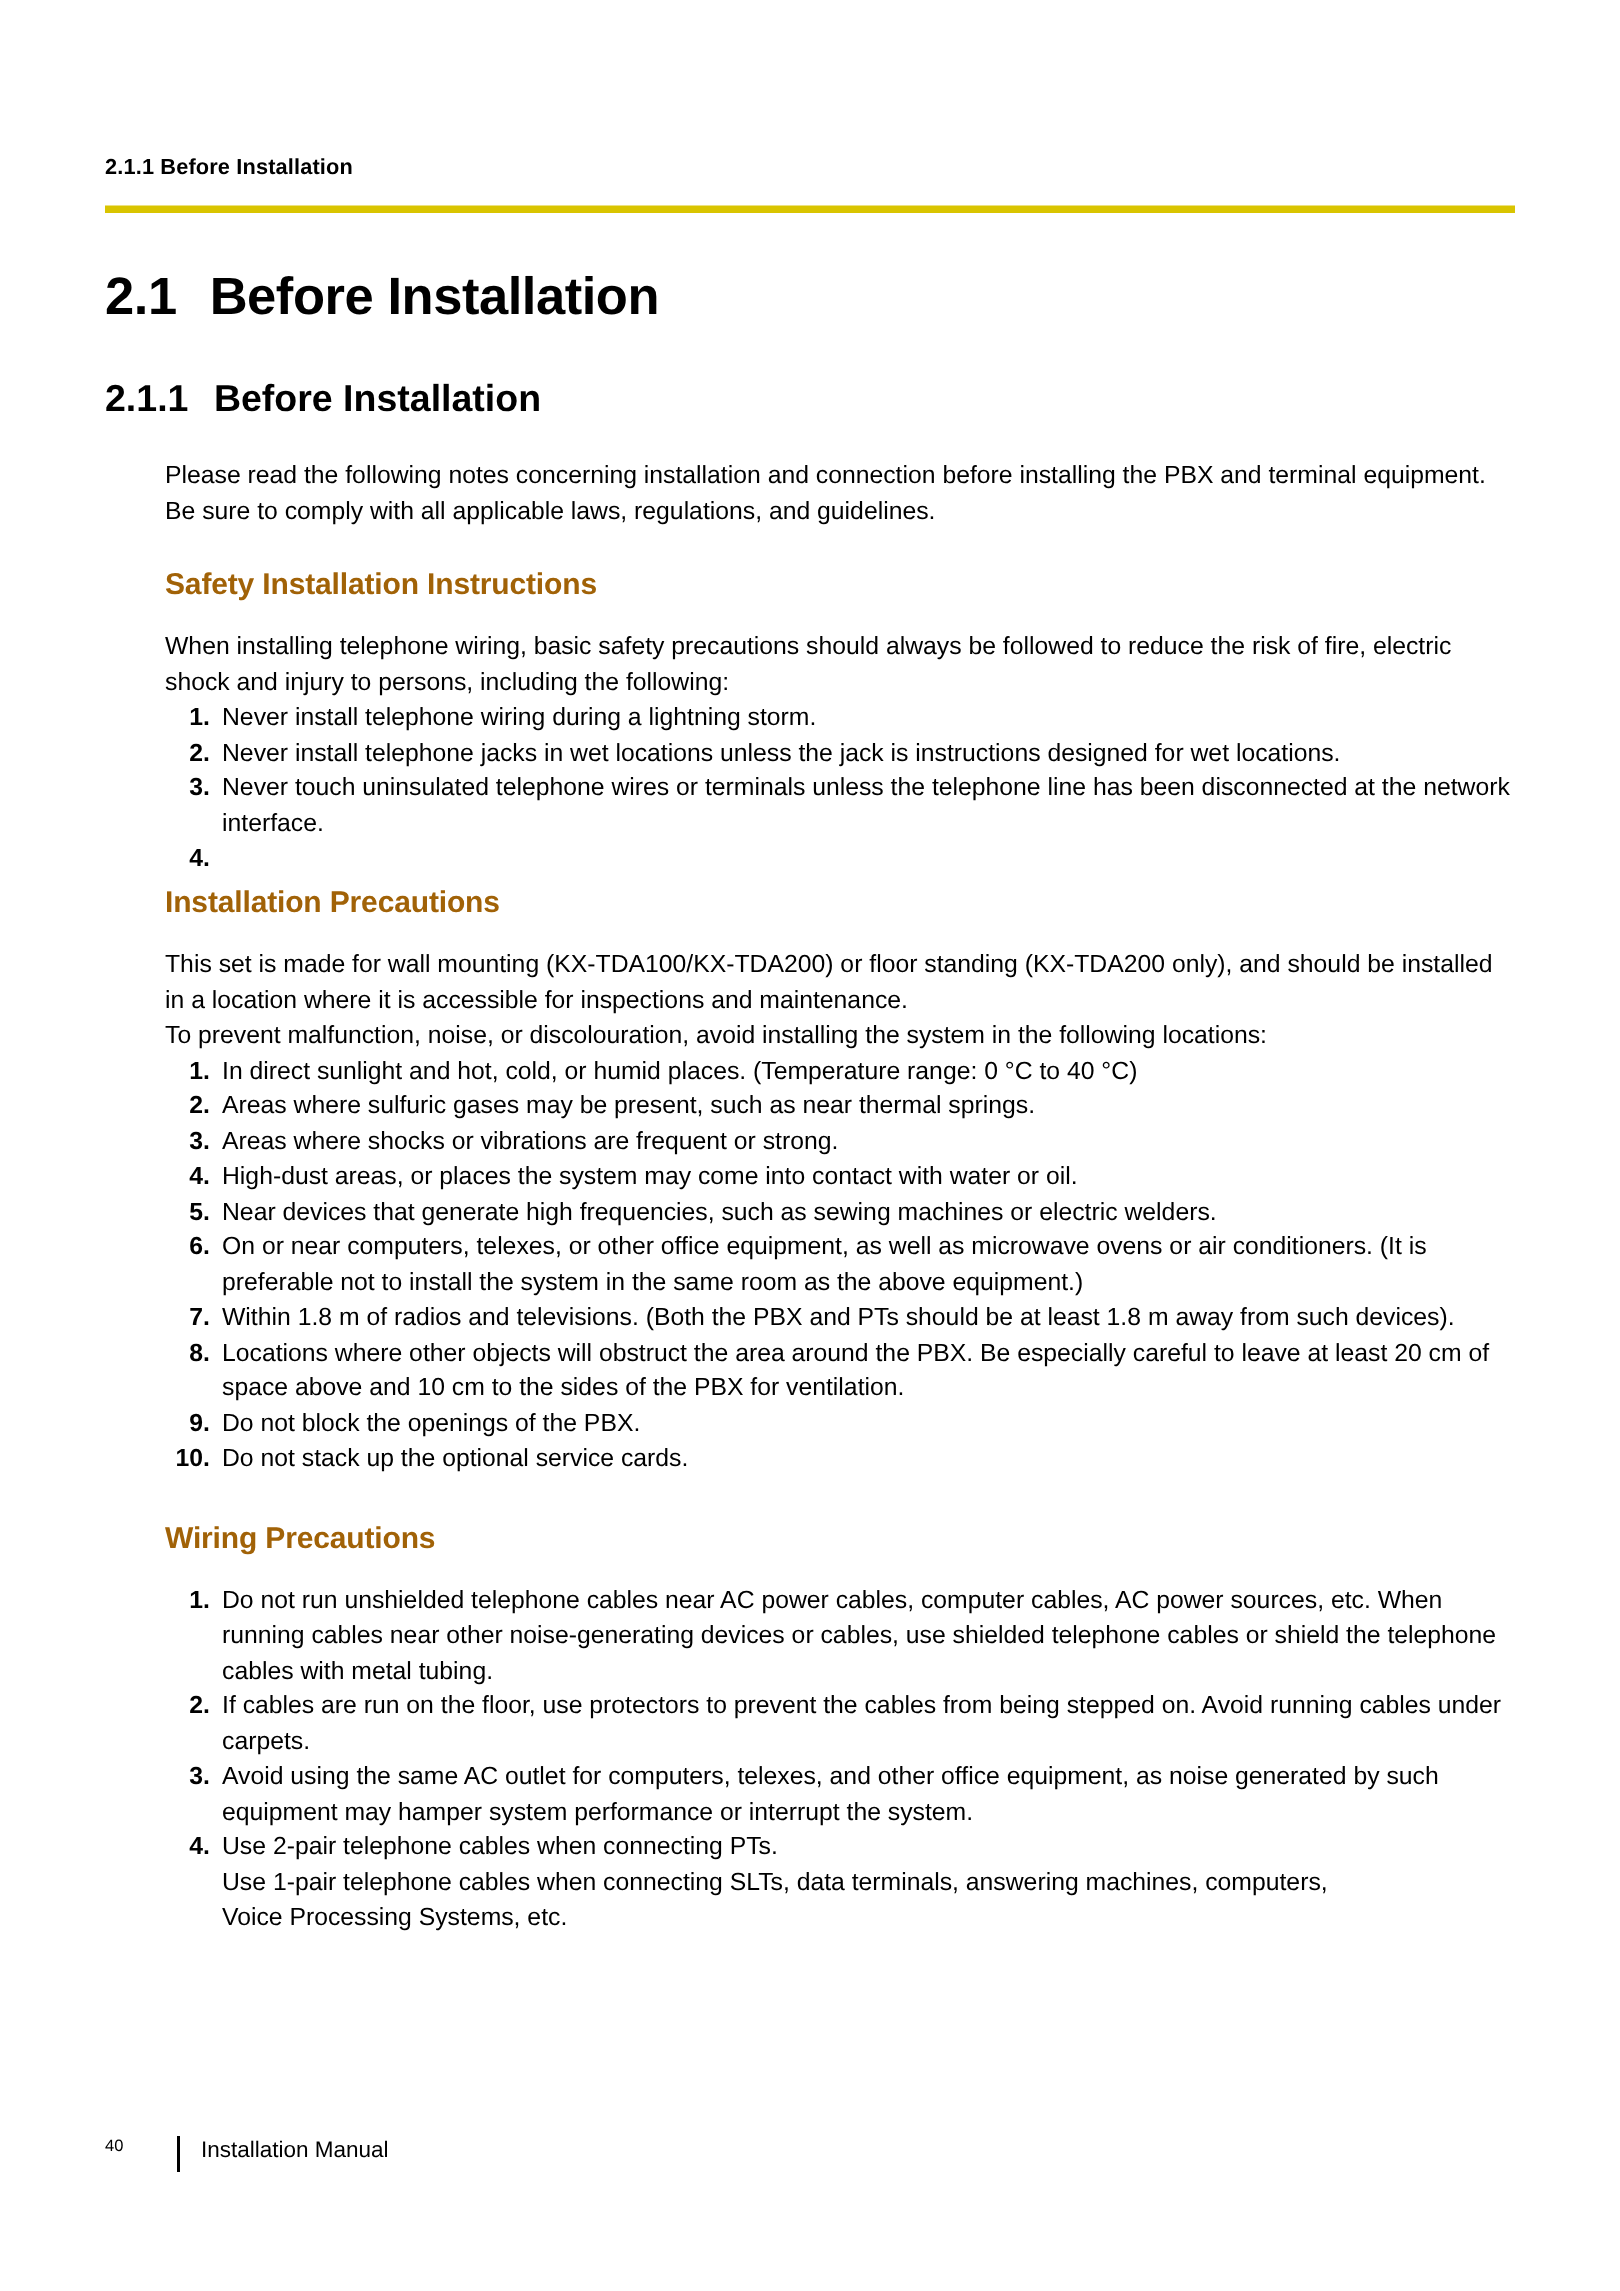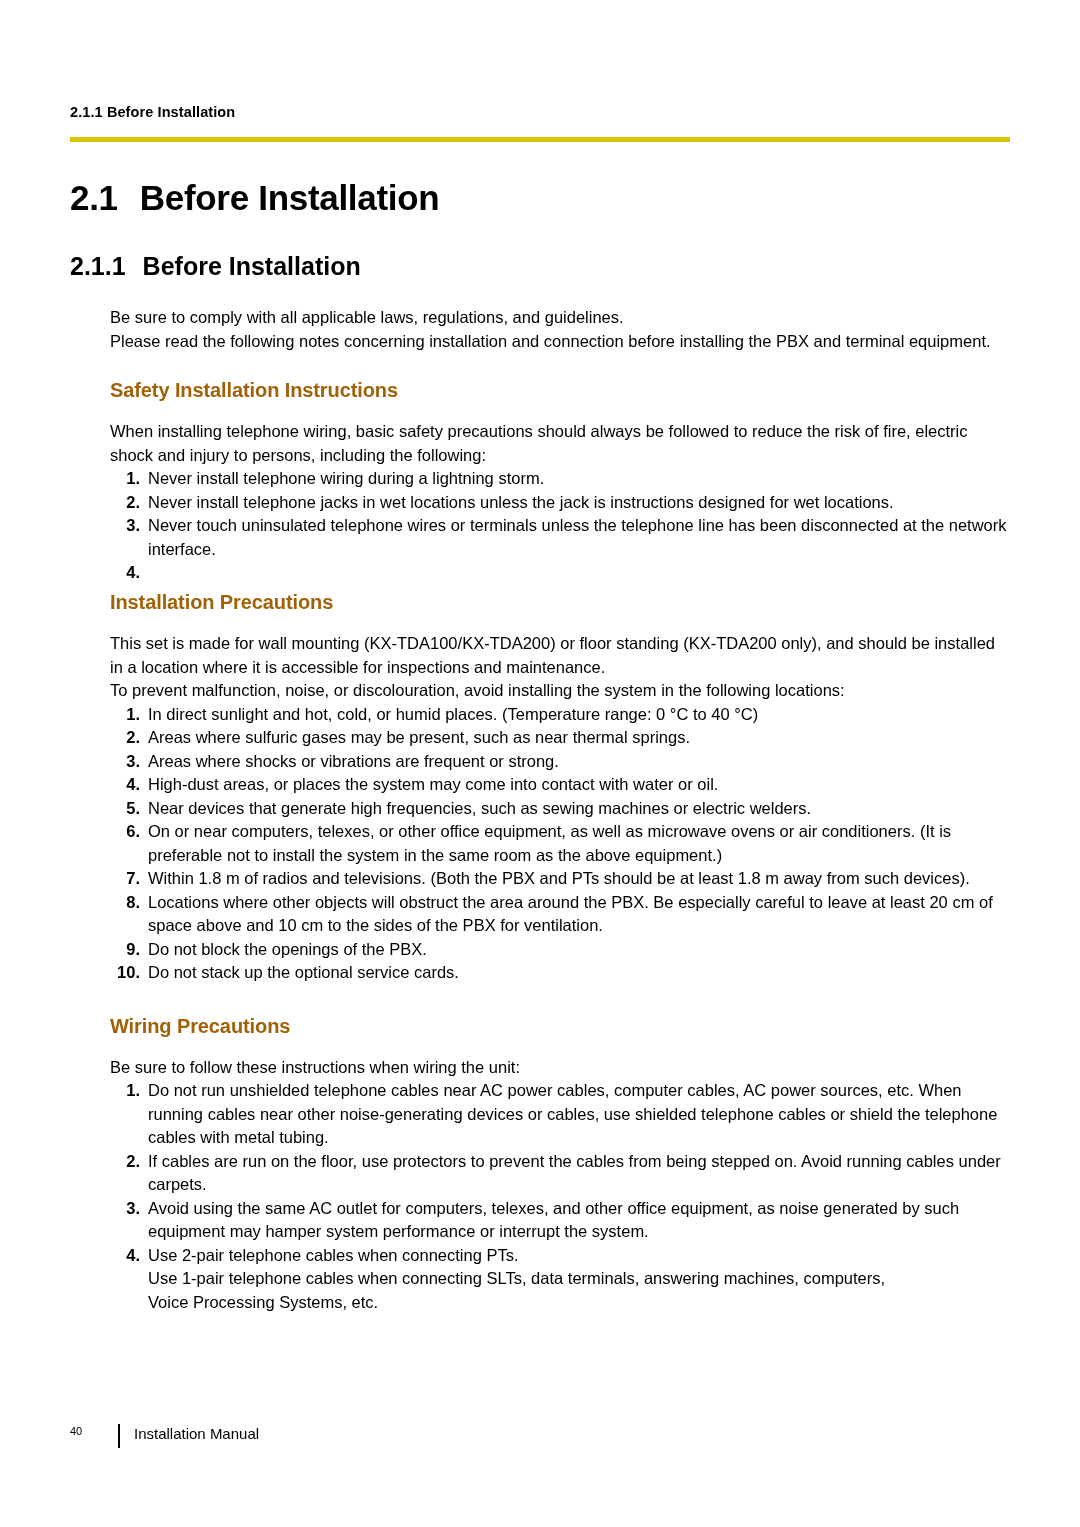--- a/index.html
+++ b/index.html
@@ -139,22 +139,22 @@
   <div class="h1">
     <span class="num">2.1</span><span>Before Installation</span>
   </div>
 
   <div class="h2">
     <span class="num">2.1.1</span><span>Before Installation</span>
   </div>
 
   <div class="content">
 
+    <p class="body">Please read the following notes concerning installation and connection before installing the PBX and terminal equipment.</p>
     <p class="body">Be sure to comply with all applicable laws, regulations, and guidelines.</p>
-    <p class="body">Please read the following notes concerning installation and connection before installing the PBX and terminal equipment.</p>
 
     <div class="gap-26"></div>
 
     <div class="h3">Safety Installation Instructions</div>
     <div class="gap-18"></div>
     <p class="body">When installing telephone wiring, basic safety precautions should always be followed to reduce the risk of fire, electric shock and injury to persons, including the following:</p>
     <ol class="numlist">
       <li><span class="marker">1.</span><span>Never install telephone wiring during a lightning storm.</span></li>
       <li><span class="marker">2.</span><span>Never install telephone jacks in wet locations unless the jack is instructions designed for wet locations.</span></li>
       <li><span class="marker">3.</span><span>Never touch uninsulated telephone wires or terminals unless the telephone line has been disconnected at the network interface.</span></li>
@@ -177,21 +177,20 @@
       <li><span class="marker">7.</span><span>Within 1.8 m of radios and televisions. (Both the PBX and PTs should be at least 1.8 m away from such devices).</span></li>
       <li><span class="marker">8.</span><span>Locations where other objects will obstruct the area around the PBX. Be especially careful to leave at least 20 cm of space above and 10 cm to the sides of the PBX for ventilation.</span></li>
       <li><span class="marker">9.</span><span>Do not block the openings of the PBX.</span></li>
       <li><span class="marker">10.</span><span>Do not stack up the optional service cards.</span></li>
     </ol>
 
     <div class="gap-30"></div>
 
     <div class="h3">Wiring Precautions</div>
     <div class="gap-18"></div>
-    <p class="body">Be sure to follow these instructions when wiring the unit:</p>
     <ol class="numlist">
       <li><span class="marker">1.</span><span>Do not run unshielded telephone cables near AC power cables, computer cables, AC power sources, etc. When running cables near other noise-generating devices or cables, use shielded telephone cables or shield the telephone cables with metal tubing.</span></li>
       <li><span class="marker">2.</span><span>If cables are run on the floor, use protectors to prevent the cables from being stepped on. Avoid running cables under carpets.</span></li>
       <li><span class="marker">3.</span><span>Avoid using the same AC outlet for computers, telexes, and other office equipment, as noise generated by such equipment may hamper system performance or interrupt the system.</span></li>
       <li>
         <span class="marker">4.</span>
         <span>Use 2-pair telephone cables when connecting PTs.</span>
         <div>Use 1-pair telephone cables when connecting SLTs, data terminals, answering machines, computers,</div>
         <div>Voice Processing Systems, etc.</div>
       </li>

